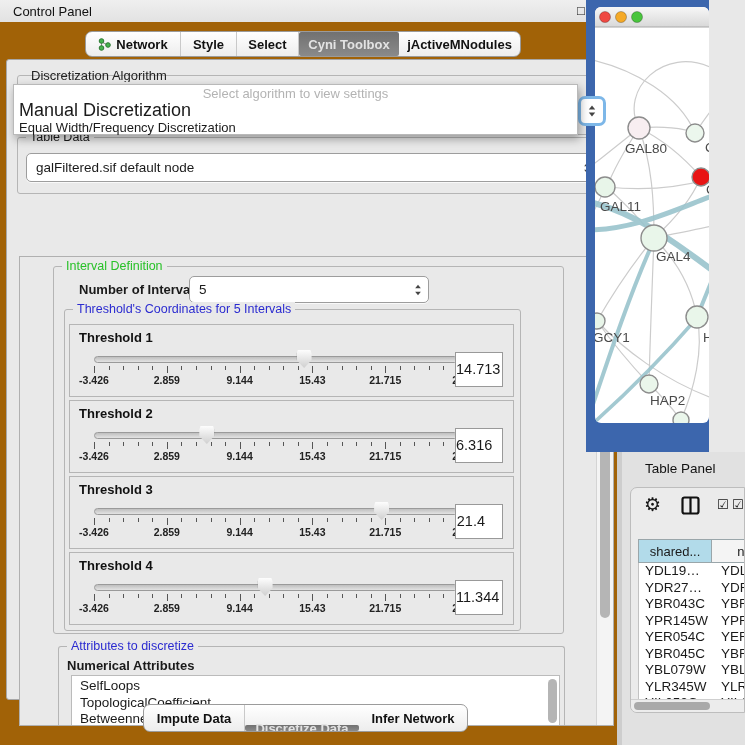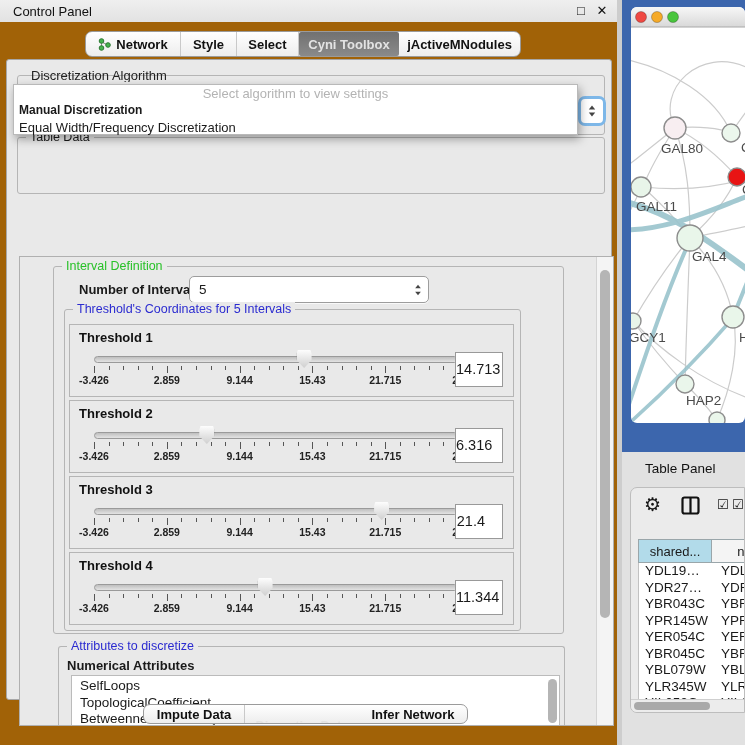--- a/index.html
+++ b/index.html
@@ -33,21 +33,21 @@
   .arr-down  { width:0; height:0; border-left:4px solid transparent; border-right:4px solid transparent; border-top:5px solid #444; }
 
   
   #algo-ring { position:absolute; left:577px; top:95px; width:28px; height:30px; border:3px solid #7db7e8; border-radius:7px; background:#fff; display:flex; flex-direction:column; align-items:center; justify-content:center; gap:2px; z-index:40; }
   #algo-label-clip { position:absolute; left:24px; top:70px; width:300px; height:14px; overflow:hidden; font-size:13px; color:#222; }
 
   
   #algo-popup { position:absolute; left:13px; top:84px; width:565px; height:51px; background:#ffffff; border:1px solid #b9b9b9; box-shadow:2px 4px 9px rgba(0,0,0,.35); z-index:60; }
   .popup-row { height:17px; line-height:17px; font-size:13px; padding-left:5px; white-space:nowrap; }
   .popup-placeholder { color:#b3b3b3; text-align:center; padding-left:0; }
-  .popup-bold { font-weight:bold; font-size:12px; }
+  .popup-bold { font-weight:normal; font-size:18px; }
 
   
   #scrollpane { position:absolute; left:12px; top:196px; width:595px; height:470px; border:1px solid #b0b0b0; background:#e9e9e9; overflow:hidden; }
   .vsb-track { position:absolute; background:#f4f4f4; border-left:1px solid #d4d4d4; }
   .sb-thumb { position:absolute; background:#b5b5b5; border-radius:5px; }
 
   
   .th-panel { position:absolute; left:49px; width:445px; height:73px; border:1px solid #b5b5b5; background:#e9e9e9; }
   .th-title { position:absolute; left:9px; top:5px; font-size:13px; font-weight:bold; color:#111; }
   .th-track { position:absolute; left:24px; top:31px; width:364px; height:7px; border-radius:4px; background:linear-gradient(#bfbfbf,#e3e3e3); border:1px solid #9a9a9a; }
@@ -59,21 +59,21 @@
   
   #attr-list { position:absolute; left:12px; top:28px; width:489px; height:52px; background:#ffffff; border:1px solid #bbb; overflow:hidden; font-size:13.5px; }
   .attr-item { padding-left:8px; line-height:16.5px; white-space:nowrap; }
 
   
   #apply-strip { position:absolute; left:2px; top:606px; width:601px; height:33px; background:#e6e6e6; border-top:1px solid #c7c7c7; }
   #apply-btn { position:absolute; left:261px; top:5px; width:62px; height:22px; border:1px solid #9a9a9a; border-radius:6px; background:linear-gradient(#ffffff,#e4e4e4); font-size:13.5px; text-align:center; line-height:20px; cursor:pointer; }
 
   
   #gap-strip { position:absolute; left:617px; top:0; width:5px; height:745px; background:#cdcdcd; }
-  #network-area { position:absolute; left:622px; top:0; width:123px; height:452px; }
+  #network-area { position:absolute; left:586px; top:0; width:123px; height:452px; }
   #table-panel-area { position:absolute; left:622px; top:452px; width:123px; height:293px; background:#e1e1e1; }
   #tp-title { position:absolute; left:23px; top:9px; font-size:13.5px; color:#111; }
   #tp-container { position:absolute; left:8px; top:35px; width:115px; height:226px; background:#ebebeb; border:1px solid #bdbdbd; border-radius:7px 0 0 7px; overflow:hidden; }
   .tp-icon { position:absolute; cursor:pointer; color:#161616; }
   #tp-table { position:absolute; left:7px; top:51px; width:140px; height:160px; }
   .tp-hcell { position:absolute; top:0; height:24px; font-size:13px; text-align:center; line-height:24px; border:1px solid #9aa6aa; white-space:nowrap; overflow:hidden; }
   #tp-rows { position:absolute; left:0; top:24px; width:140px; height:136px; background:#fff; overflow:hidden; border-left:1px solid #c2c2c2; }
   .tp-row { display:flex; height:16.5px; line-height:16.5px; font-size:13.5px; }
   .tp-c1 { width:74px; padding-left:6px; white-space:nowrap; overflow:hidden; }
   .tp-c2 { padding-left:8px; white-space:nowrap; }
@@ -119,20 +119,27 @@
 
     <div class="groupbox" style="left:10px; top:15px; width:588px; height:60px;"></div>
     <div id="algo-label-clip" style="left:24px; top:8px; position:absolute;">Discretization Algorithm</div>
     <div id="algo-ring" style="left:571px; top:36px;">
       <span class="arr-up" style="transform:scale(.8);"></span>
       <span class="arr-down" style="transform:scale(.8);"></span>
     </div>
 
     <div class="groupbox" style="left:10px; top:77px; width:588px; height:57px;">
       <span class="gb-label">Table Data</span>
+      <div class="combo" style="left:8px; top:15px; width:572px; height:29px;">
+        <span>galFiltered.sif default node</span>
+        <span class="stepper">
+            <span class="arr-up" style="transform:scale(.7);"></span>
+            <span class="arr-down" style="transform:scale(.7);"></span>
+          </span>
+      </div>
     </div>
 
     <div id="scrollpane">
 
       <div class="groupbox" style="left:33px; top:9px; width:511px; height:368px;">
         <span class="gb-label gb-green">Interval Definition</span>
         <span style="position:absolute; left:25px; top:15px; font-size:13px; font-weight:bold;">Number of Intervals</span>
         <div class="combo" style="left:135px; top:9px; width:240px; height:27px;">
           <span>5</span>
           <span class="stepper">
@@ -310,21 +317,21 @@
           </div>
       </div>
 
       <div class="vsb-track" style="right:0; top:0; width:17px; height:468px;">
         <div class="sb-thumb" style="left:3px; top:13px; width:10px; height:348px;"></div>
       </div>
     </div>
 
   </div>
 
-  <div id="bottom-tabs" class="tabbar" style="left:143px; top:704px; height:20px;">
+  <div id="bottom-tabs" class="tabbar" style="left:143px; top:704px; height:28px;">
       <div class="tab" style="width:101px;">
         <span>Impute Data</span>
       </div>
       <div class="tab selected" style="width:114px;margin-top:20px;">
         <span>Discretize Data</span>
       </div>
       <div class="tab" style="width:108px;">
         <span>Infer Network</span>
       </div>
     </div>

